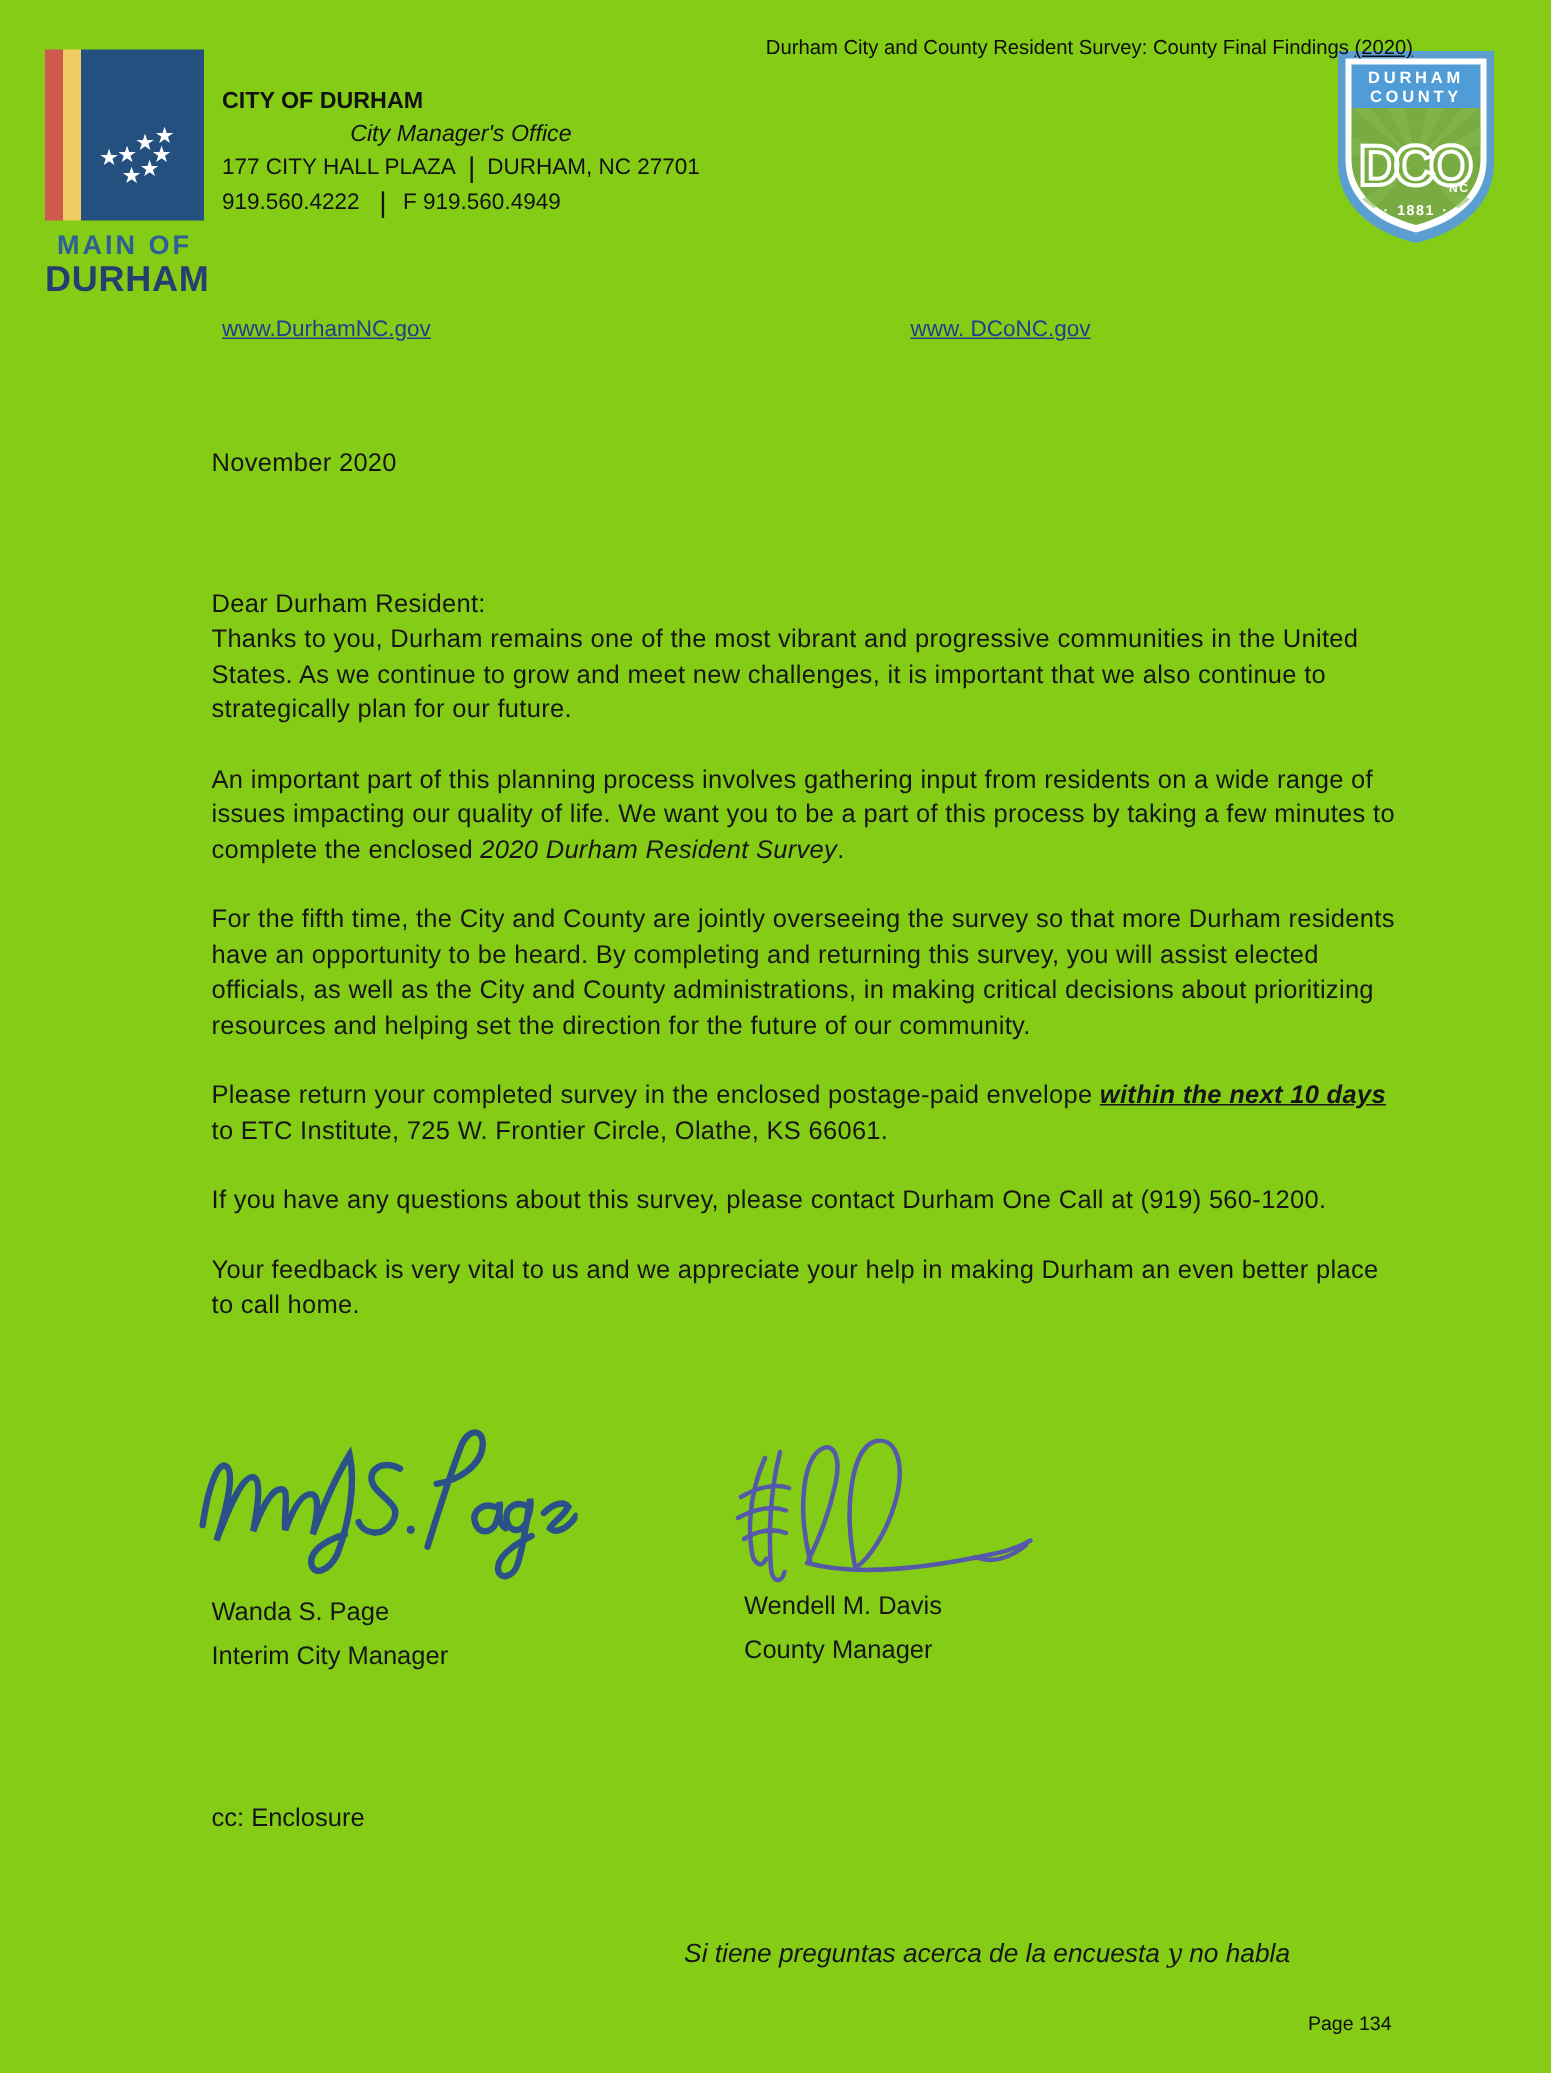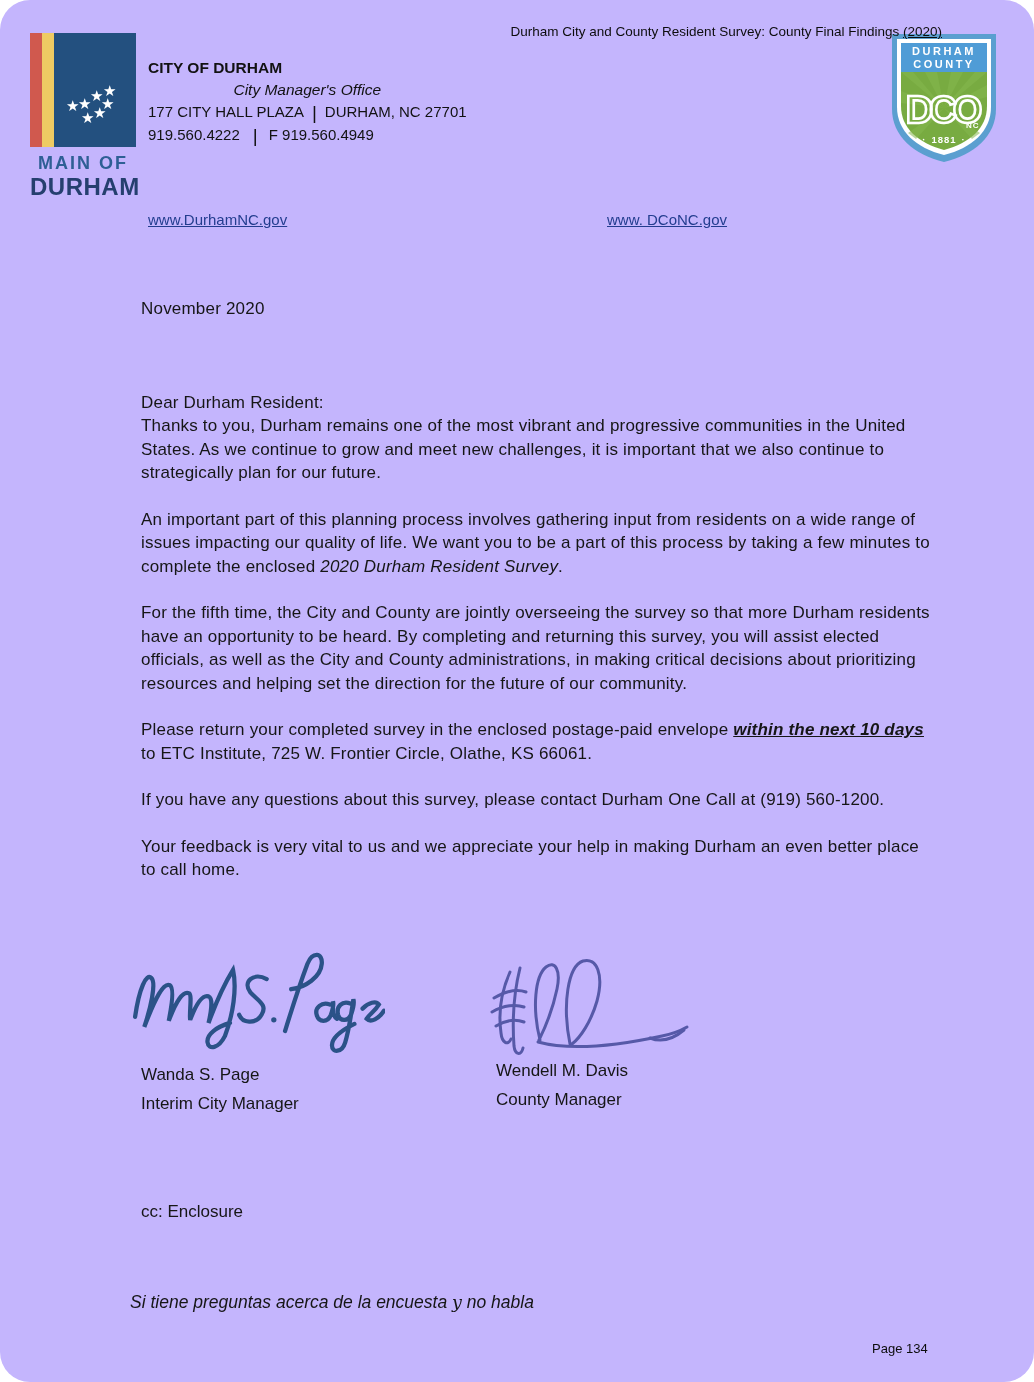--- a/index.html
+++ b/index.html
@@ -1,18 +1,18 @@
 <!DOCTYPE html>
 <html><head>
 <meta charset="utf-8">
 <style>
   html,body{margin:0;padding:0;background:#ffffff;}
   .page{
-    position:relative;width:1034px;height:1382px;background:#c4b5fd;
-    font-family:"Liberation Sans",sans-serif;color:#1b1b1b;overflow:hidden;border-radius:30px;
+    position:relative;width:1034px;height:1382px;background:#84cc16;
+    font-family:"Liberation Sans",sans-serif;color:#1b1b1b;overflow:hidden;
   }
   
   .header-note{position:absolute;top:24px;right:92px;font-size:13.5px;color:#0d0d0d;z-index:6;white-space:nowrap;}
   .header-note .u{text-decoration:underline;}
   
   .city-logo{position:absolute;left:30px;top:33px;width:106px;}
   .flag{position:relative;width:106px;height:114px;display:flex;}
   .stripe{height:100%;}
   .stripe.red{width:12px;background:#d0594e;}
   .stripe.yellow{width:12px;background:#eecb63;}
@@ -48,21 +48,21 @@
   .si{font-family:"DejaVu Serif",serif;font-style:italic;}
   
   .sig{position:absolute;}
   .sig.wanda{left:130px;top:950px;}
   .sig.wendell{left:480px;top:958px;}
   .signer{position:absolute;font-size:17px;line-height:29px;color:#161616;}
   .signer.city-signer{left:141px;top:1060px;}
   .signer.county-signer{left:496px;top:1056px;}
   
   .cc{position:absolute;left:141px;top:1202px;font-size:17px;color:#161616;}
-  .footer-note{position:absolute;left:130px;top:1287px;width:730px;text-align:left;font-size:17.5px;line-height:30px;color:#161616;}
+  .footer-note{position:absolute;left:130px;top:1287px;width:730px;text-align:right;font-size:17.5px;line-height:30px;color:#161616;}
   .page-num{position:absolute;left:872px;top:1341px;font-size:13px;color:#0d0d0d;}
 </style>
 </head>
 <body>
 
 <div class="page">
 
   <div class="header-note">
     <span>Durham City and County Resident Survey: County Final Findings </span><span class="u">(2020)</span>
   </div>

